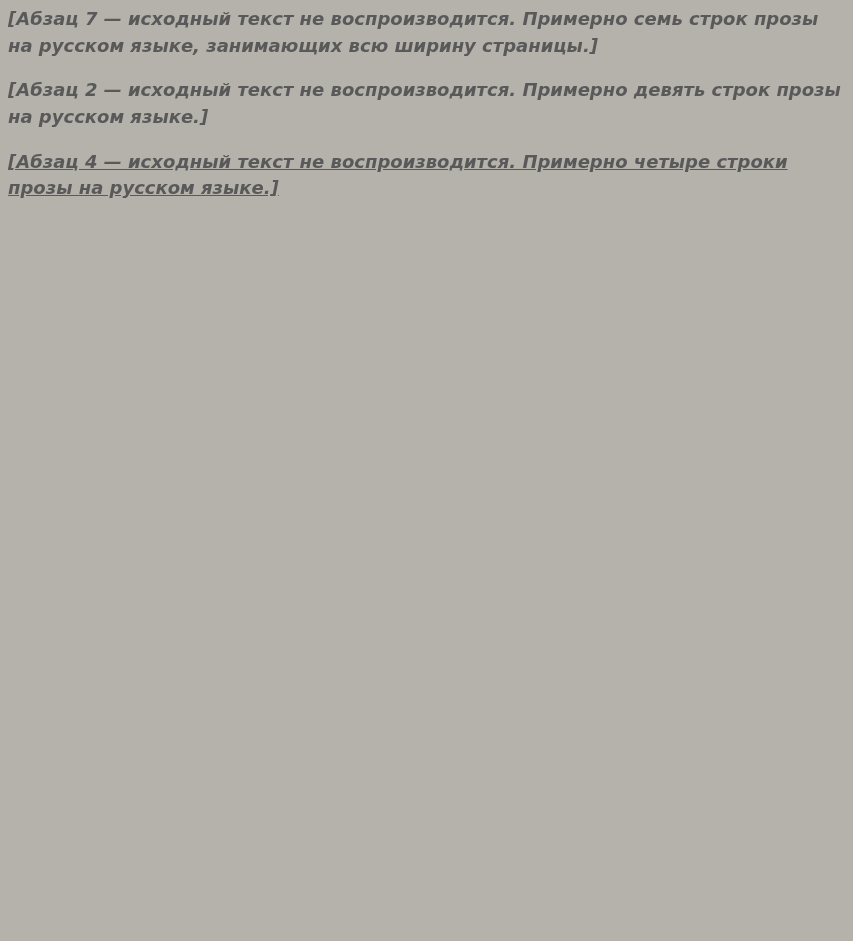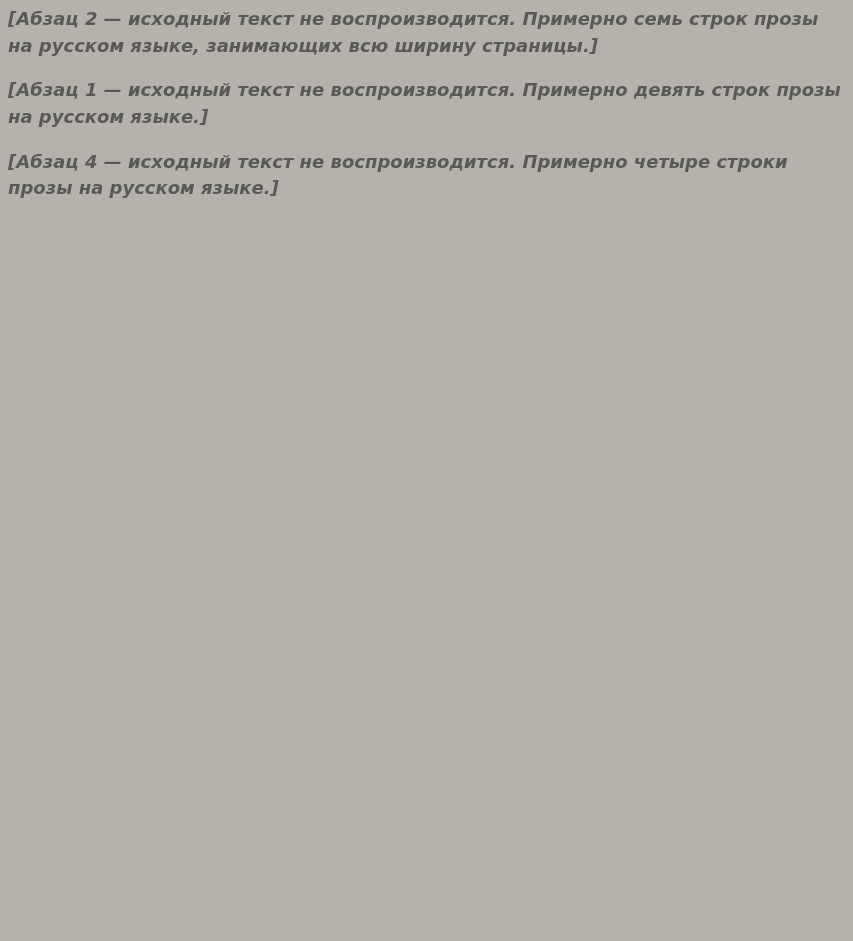--- a/index.html
+++ b/index.html
@@ -22,25 +22,26 @@
       font-weight: 700;
       font-size: 18px;
       line-height: 1.48;
       color: #3c3c3e;
     }
     .paragraph {
       margin: 0 0 18px 0;
     }
     .paragraph:last-child {
       margin-bottom: 0;
+      text-decoration: underline;
     }
     .placeholder-note {
       opacity: 0.75;
     }
   </style>
 </head>
 <body>
 
 <div class="page">
-  <p class="paragraph placeholder-note">[Абзац 2 — исходный текст не воспроизводится. Примерно семь строк прозы на русском языке, занимающих всю ширину страницы.]</p>
-  <p class="paragraph placeholder-note">[Абзац 1 — исходный текст не воспроизводится. Примерно девять строк прозы на русском языке.]</p>
+  <p class="paragraph placeholder-note">[Абзац 7 — исходный текст не воспроизводится. Примерно семь строк прозы на русском языке, занимающих всю ширину страницы.]</p>
+  <p class="paragraph placeholder-note">[Абзац 2 — исходный текст не воспроизводится. Примерно девять строк прозы на русском языке.]</p>
   <p class="paragraph placeholder-note">[Абзац 4 — исходный текст не воспроизводится. Примерно четыре строки прозы на русском языке.]</p>
 </div>
 
 </body></html>

